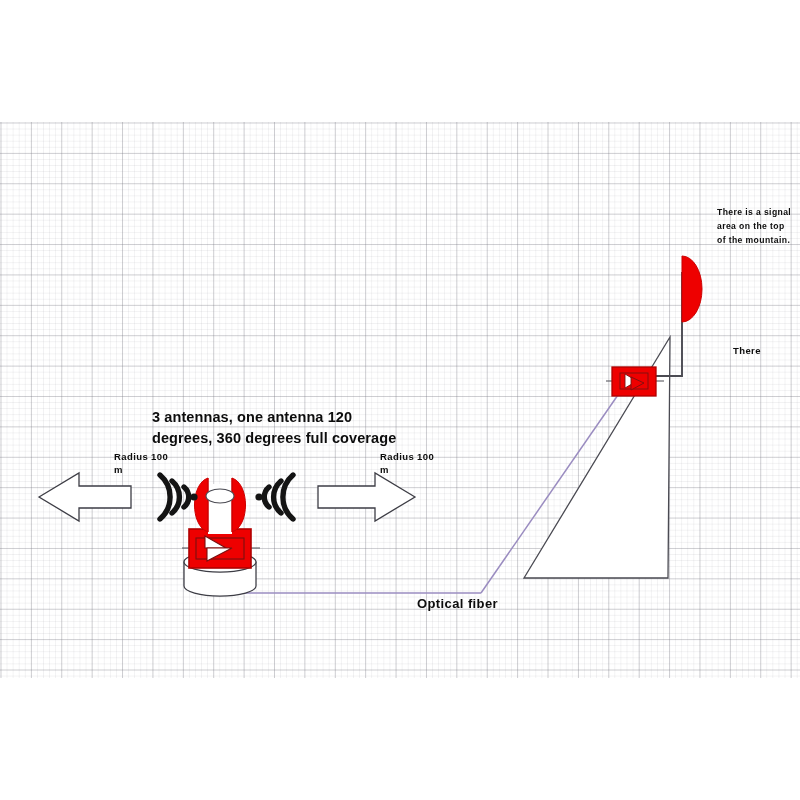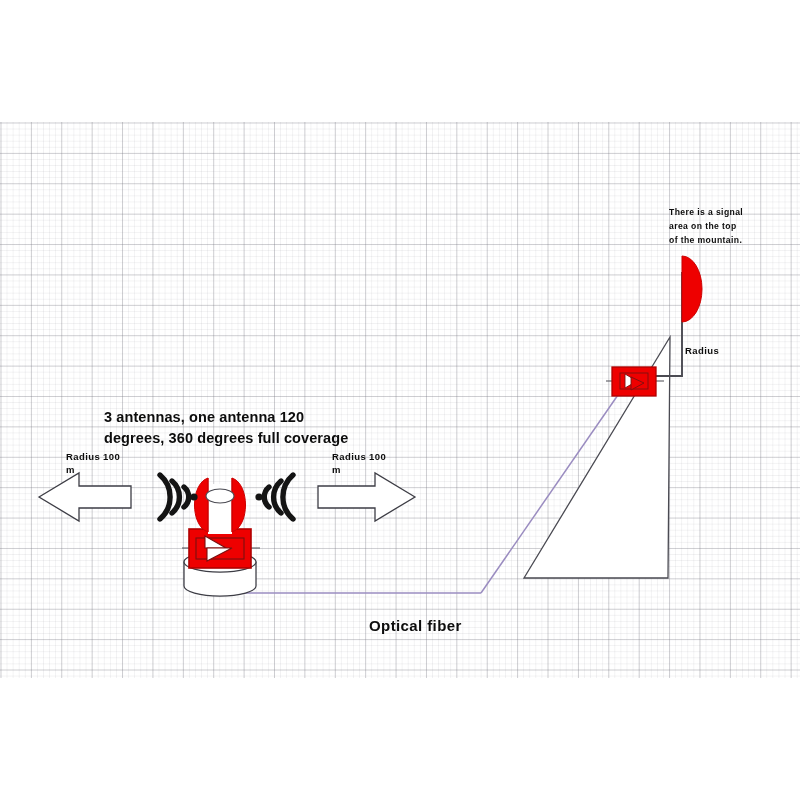--- a/index.html
+++ b/index.html
@@ -46,32 +46,33 @@
     height: 800px;
   }
   .lbl {
     position: absolute;
     font-family: "Liberation Sans", sans-serif;
     font-weight: bold;
     color: #0d0d0d;
     white-space: pre;
     line-height: 1.38;
     letter-spacing: 0.4px;
+    padding-left: 48px;
   }
   #label-coverage {
     left: 104px;
     top: 371px;
     font-size: 14.5px;
     letter-spacing: 0.1px;
     line-height: 1.45;
     margin-top: 36px;
   }
   #label-radius-left  { left: 66px;  top: 450px; font-size: 9.5px; }
   #label-radius-right { left: 332px; top: 450px; font-size: 9.5px; }
-  #label-optical      { left: 369px; top: 616px; font-size: 15px; }
+  #label-optical      { left: 369px; top: 595px; font-size: 13px; }
   #label-feeder       { left: 685px; top: 344px; font-size: 9.5px; }
   #label-mountain-top { left: 669px; top: 206px; font-size: 8.6px; line-height: 1.62; }
 </style>
 </head>
 <body>
 
 <div id="canvas">
 
   <div id="grid"></div>
 
@@ -173,19 +174,19 @@
 degrees, 360 degrees full coverage</div>
 
   <div class="lbl" id="label-radius-left">Radius 100
 m</div>
 
   <div class="lbl" id="label-radius-right">Radius 100
 m</div>
 
   <div class="lbl" id="label-optical">Optical fiber</div>
 
-  <div class="lbl" id="label-feeder">Radius</div>
+  <div class="lbl" id="label-feeder">There</div>
 
   <div class="lbl" id="label-mountain-top">There is a signal
 area on the top
 of the mountain.</div>
 
 </div>
 
 </body></html>

